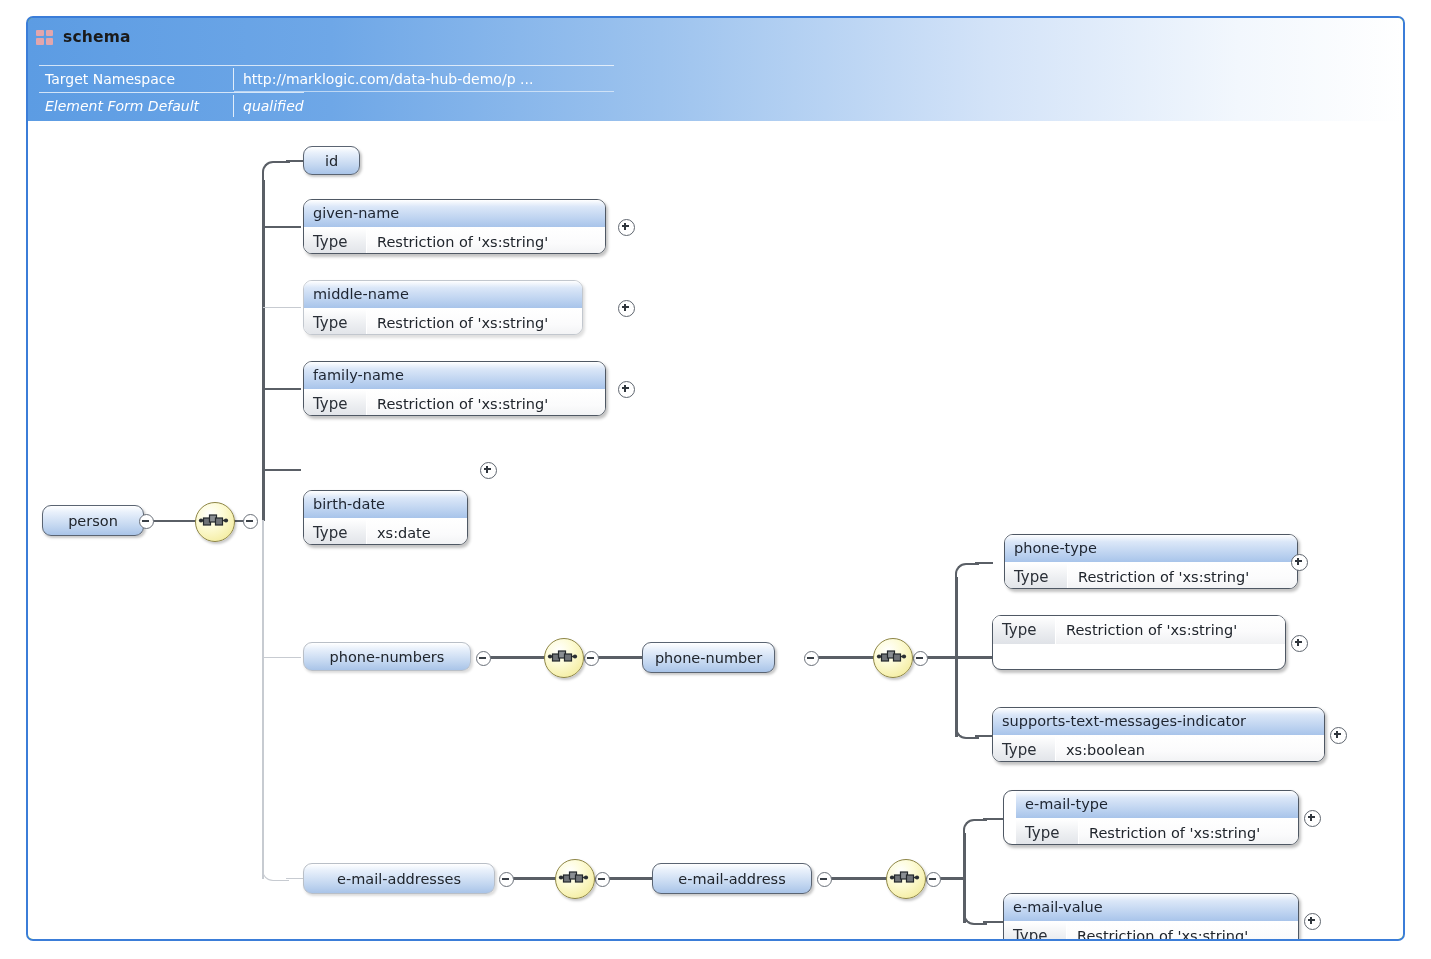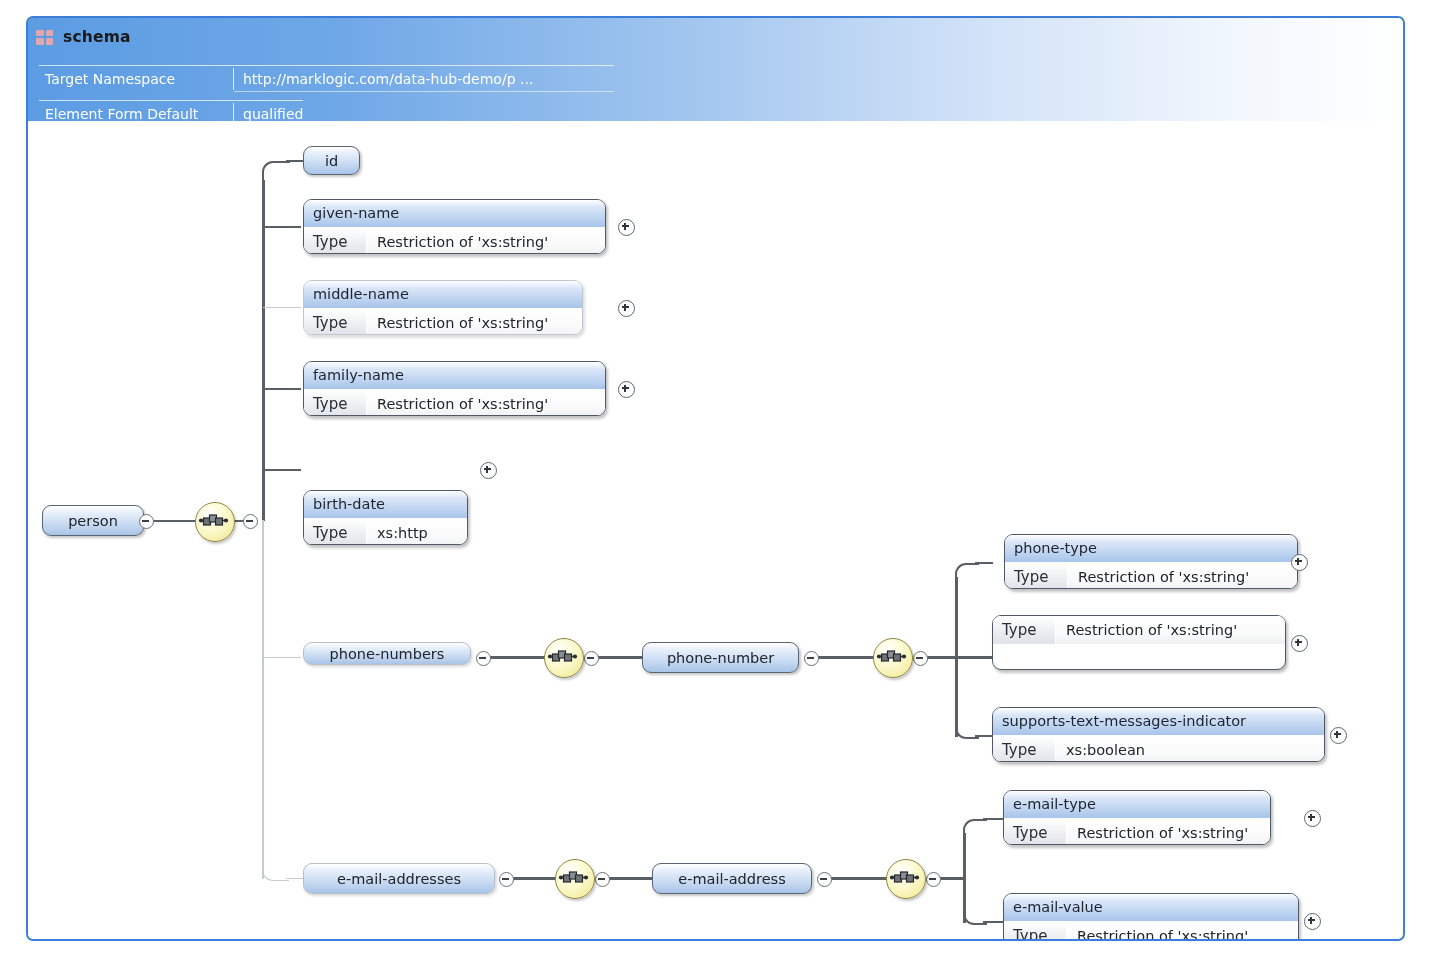--- a/index.html
+++ b/index.html
@@ -37,21 +37,21 @@
   .grid-icon i{background:#e2a6ad;border-radius:1px;display:block;}
   #schema-title{
     font-size:15.5px;font-weight:bold;color:#1a1a1a;letter-spacing:.2px;
   }
   .prop-row{
     position:absolute;left:0;height:26px;display:flex;align-items:center;
     border-top:1px solid rgba(255,255,255,.72);
     margin-left:11px;
   }
   #prop-row-0{top:47px;}
-  #prop-row-1{top:82px;}
+  #prop-row-1{top:74px;font-style:italic;}
   .prop-key{
     width:188px;padding-left:6px;
     font-size:14px;color:#ffffff;
     white-space:nowrap;
   }
   .prop-sep{width:1px;height:22px;background:rgba(255,255,255,.8);}
   .prop-val{
     padding-left:9px;font-size:14px;color:#ffffff;white-space:nowrap;
   }
   #prop-row-0 .prop-val{min-width:380px;border-bottom:1px solid rgba(255,255,255,.55);
@@ -250,49 +250,49 @@
         <span class="etype-label">Type</span>
         <span class="etype-val">Restriction of 'xs:string'</span>
       </div>
     </div>
     <div class="expand-icon" style="left:590px;top:260px;"></div>
 
     <div class="node ebox" style="left:275px;top:321px;width:165px;height:55px;margin-top:48px;">
       <div class="ename">birth-date</div>
       <div class="erow">
         <span class="etype-label">Type</span>
-        <span class="etype-val">xs:http</span>
+        <span class="etype-val">xs:date</span>
       </div>
     </div>
     <div class="expand-icon" style="left:452px;top:341px;"></div>
 
     <div class="node pill" style="left:14px;top:384px;width:102px;height:31px;">
       <span>person</span>
     </div>
 
-    <div class="node pill optional" style="left:275px;top:521px;width:168px;height:23px;">
+    <div class="node pill optional" style="left:275px;top:521px;width:168px;height:29px;">
       <span>phone-numbers</span>
     </div>
     <div class="toggle-icon" style="left:448px;top:530px;"></div>
     <div class="ln" style="left:461px;top:535.3px;width:57px;height:2.5px;"></div>
 
     <div class="seq-icon" style="left:516px;top:517px;">
       <svg width="35" height="35" viewBox="0 0 35 35">
         <circle cx="5" cy="17.5" r="2.1" fill="#2b2f33"></circle>
         <circle cx="30" cy="17.5" r="2.1" fill="#2b2f33"></circle>
         <line x1="6" y1="17.5" x2="29" y2="17.5" stroke="#2b2f33" stroke-width="1.5"></line>
         <rect x="7.5" y="15" width="7" height="7" fill="#6f7378" stroke="#24282c" stroke-width="1.2"></rect>
         <rect x="13.5" y="12" width="7" height="7" fill="#8a8e93" stroke="#24282c" stroke-width="1.2"></rect>
         <rect x="19.5" y="15" width="7" height="7" fill="#6f7378" stroke="#24282c" stroke-width="1.2"></rect>
       </svg>
     </div>
     <div class="toggle-icon" style="left:556px;top:530px;"></div>
     <div class="ln" style="left:569px;top:535.3px;width:48px;height:2.5px;"></div>
 
-    <div class="node pill" style="left:614px;top:521px;width:157px;height:31px;">
+    <div class="node pill" style="left:614px;top:521px;width:133px;height:31px;">
       <span>phone-number</span>
     </div>
     <div class="toggle-icon" style="left:776px;top:530px;"></div>
     <div class="ln" style="left:789px;top:535.3px;width:58px;height:2.5px;"></div>
 
     <div class="seq-icon" style="left:845px;top:517px;">
       <svg width="35" height="35" viewBox="0 0 35 35">
         <circle cx="5" cy="17.5" r="2.1" fill="#2b2f33"></circle>
         <circle cx="30" cy="17.5" r="2.1" fill="#2b2f33"></circle>
         <line x1="6" y1="17.5" x2="29" y2="17.5" stroke="#2b2f33" stroke-width="1.5"></line>
@@ -374,21 +374,21 @@
     </div>
     <div class="toggle-icon" style="left:898px;top:751px;"></div>
 
     <div class="ln" style="left:911px;top:756.3px;width:26px;height:2.5px;"></div>
     <div class="ln" style="left:935px;top:712px;width:2.5px;height:90px;"></div>
     <div class="corner c-tl" style="left:935px;top:698px;width:22px;height:22px;"></div>
     <div class="ln" style="left:955px;top:696.5px;width:22px;height:2.5px;"></div>
     <div class="corner c-bl" style="left:935px;top:780px;width:22px;height:22px;"></div>
     <div class="ln" style="left:955px;top:799.5px;width:22px;height:2.5px;"></div>
 
-    <div class="node ebox" style="left:975px;top:669px;width:268px;height:55px;">
+    <div class="node ebox" style="left:975px;top:669px;width:296px;height:55px;padding-left:12px;">
       <div class="ename">e-mail-type</div>
       <div class="erow">
         <span class="etype-label">Type</span>
         <span class="etype-val">Restriction of 'xs:string'</span>
       </div>
     </div>
     <div class="expand-icon" style="left:1276px;top:689px;"></div>
 
     <div class="node ebox" style="left:975px;top:772px;width:296px;height:55px;">
       <div class="ename">e-mail-value</div>

